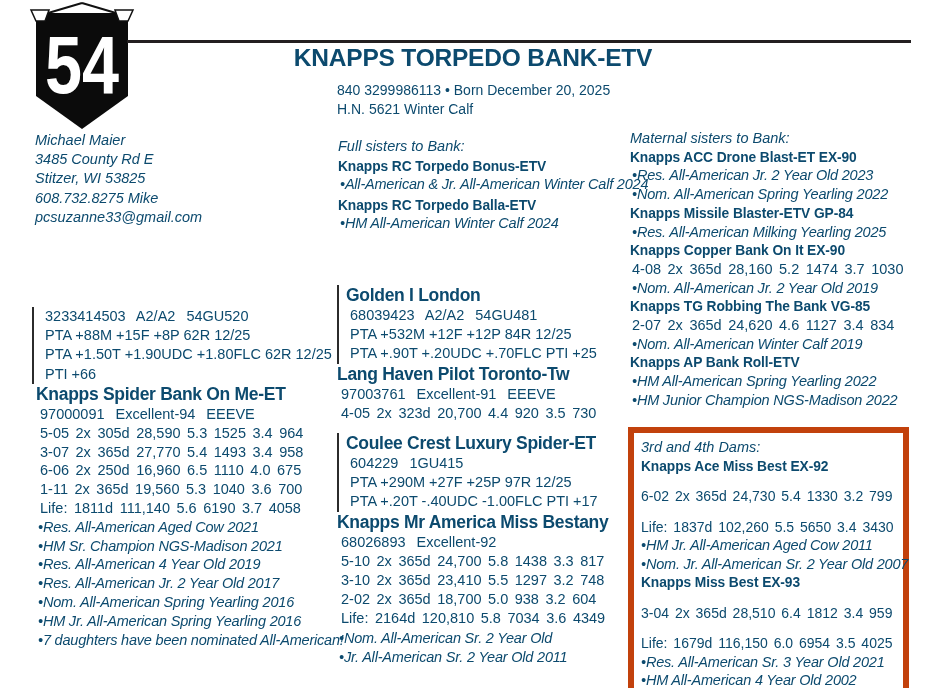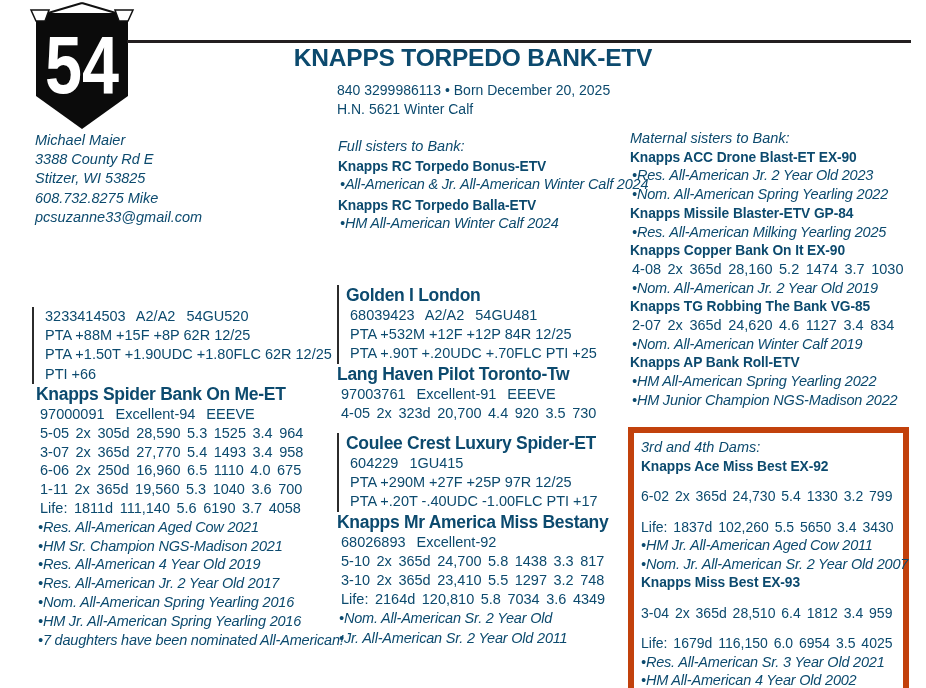--- a/index.html
+++ b/index.html
@@ -55,21 +55,21 @@
 
   <div class="abs top-rule"></div>
   <div class="abs title">KNAPPS TORPEDO BANK-ETV</div>
   <div class="abs subline" style="top:82px">840 3299986113 • Born December 20, 2025</div>
   <div class="abs subline" style="top:101px">H.N. 5621 Winter Calf</div>
 
   <div class="abs col-left">
 
     <div class="abs owner">
       <div class="ln">Michael Maier</div>
-      <div class="ln">3388 County Rd E</div>
+      <div class="ln">3485 County Rd E</div>
       <div class="ln">Stitzer, WI 53825</div>
       <div class="ln">608.732.8275 Mike</div>
       <div class="ln">pcsuzanne33@gmail.com</div>
     </div>
 
     <div class="abs sire-block">
       <div class="bar">
         <div class="ln reg indent">3233414503 A2/A2 54GU520</div>
         <div class="ln indent">PTA +88M +15F +8P 62R 12/25</div>
         <div class="ln indent">PTA +1.50T +1.90UDC +1.80FLC 62R 12/25</div>
@@ -121,20 +121,21 @@
       <div class="bar">
         <div class="name-h">Coulee Crest Luxury Spider-ET</div>
         <div class="ln reg indent">604229 1GU415</div>
         <div class="ln indent">PTA +290M +27F +25P 97R 12/25</div>
         <div class="ln indent">PTA +.20T -.40UDC -1.00FLC PTI +17</div>
       </div>
       <div class="name-h">Knapps Mr America Miss Bestany</div>
       <div class="ln reg indent">68026893 Excellent-92</div>
       <div class="ln rec indent">5-10 2x 365d 24,700 5.8 1438 3.3 817</div>
       <div class="ln rec indent">3-10 2x 365d 23,410 5.5 1297 3.2 748</div>
+      <div class="ln rec indent">2-02 2x 365d 18,700 5.0 938 3.2 604</div>
       <div class="ln rec indent">Life: 2164d 120,810 5.8 7034 3.6 4349</div>
       <div class="ln bul bindent">•Nom. All-American Sr. 2 Year Old</div>
       <div class="ln bul bindent">•Jr. All-American Sr. 2 Year Old 2011</div>
     </div>
   </div>
 
   <div class="abs col-right">
 
     <div class="abs maternal">
       <div class="ln itl">Maternal sisters to Bank:</div>

